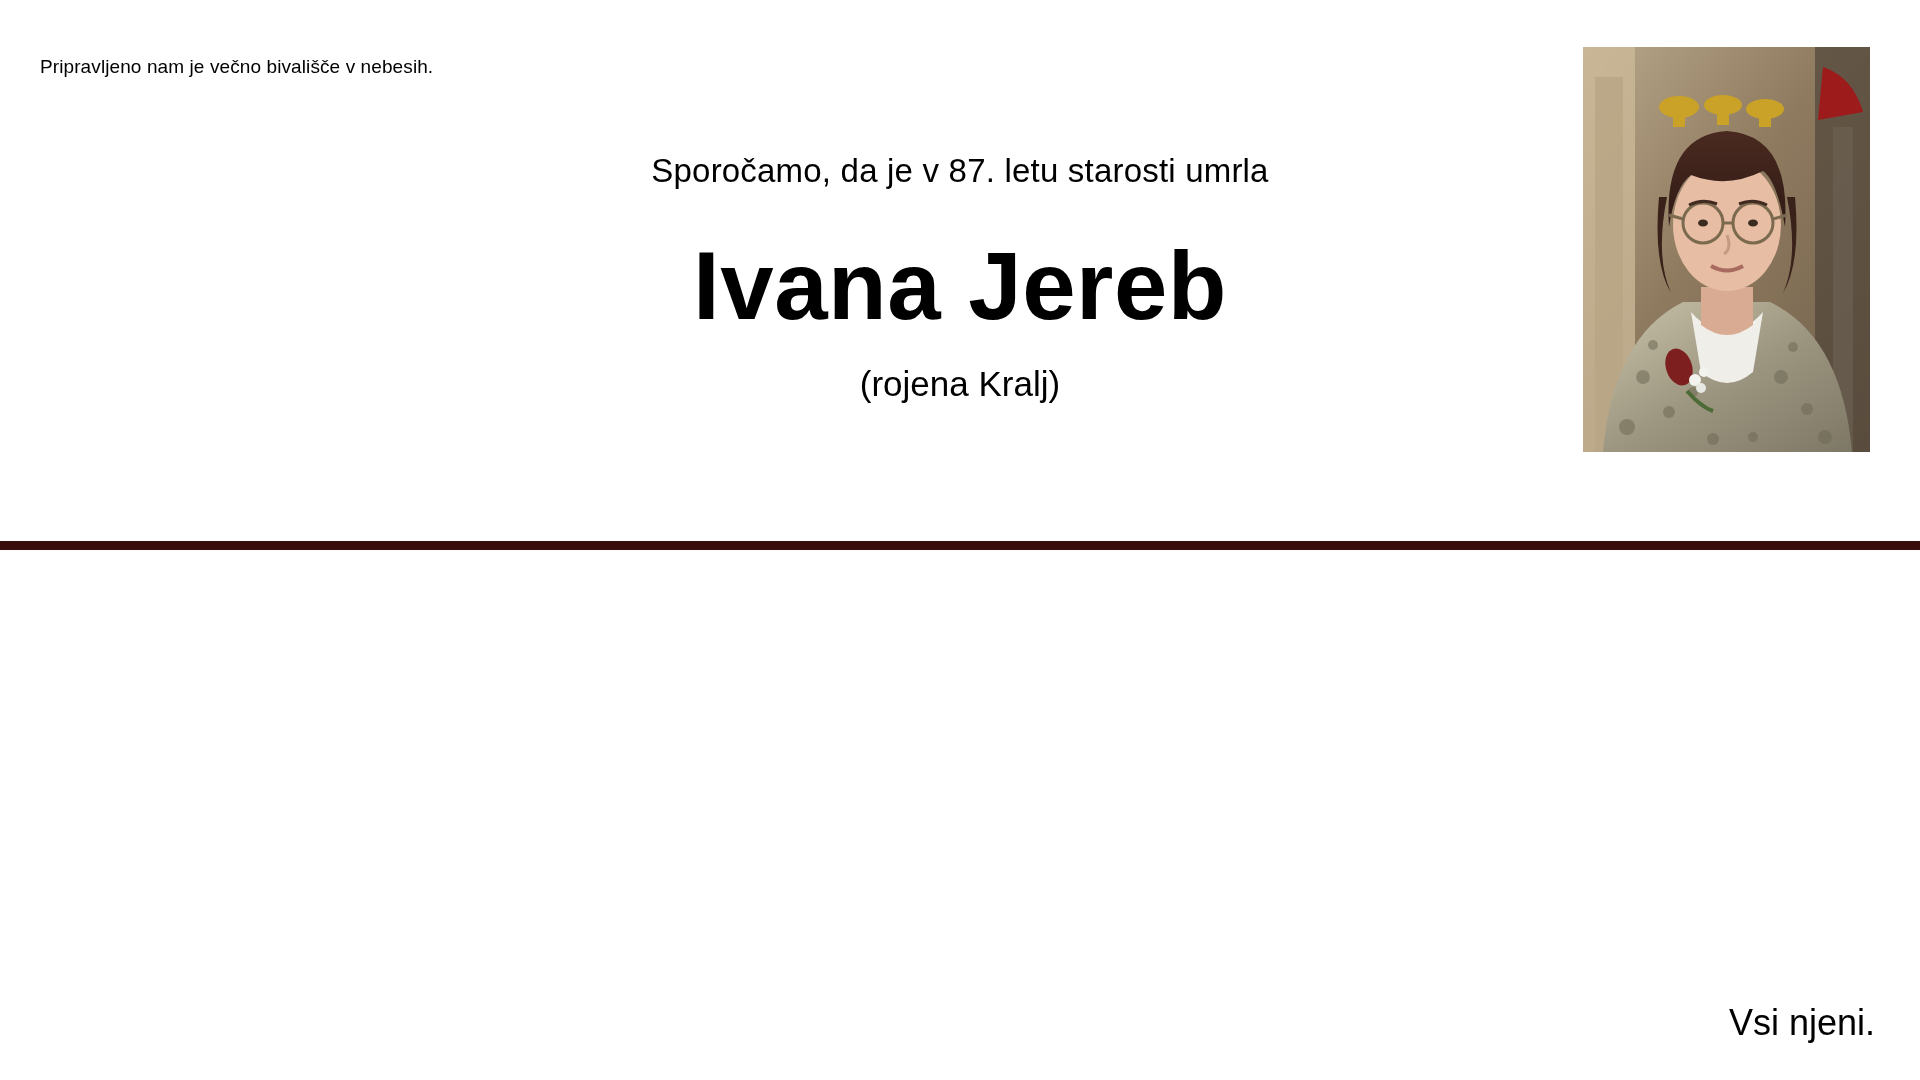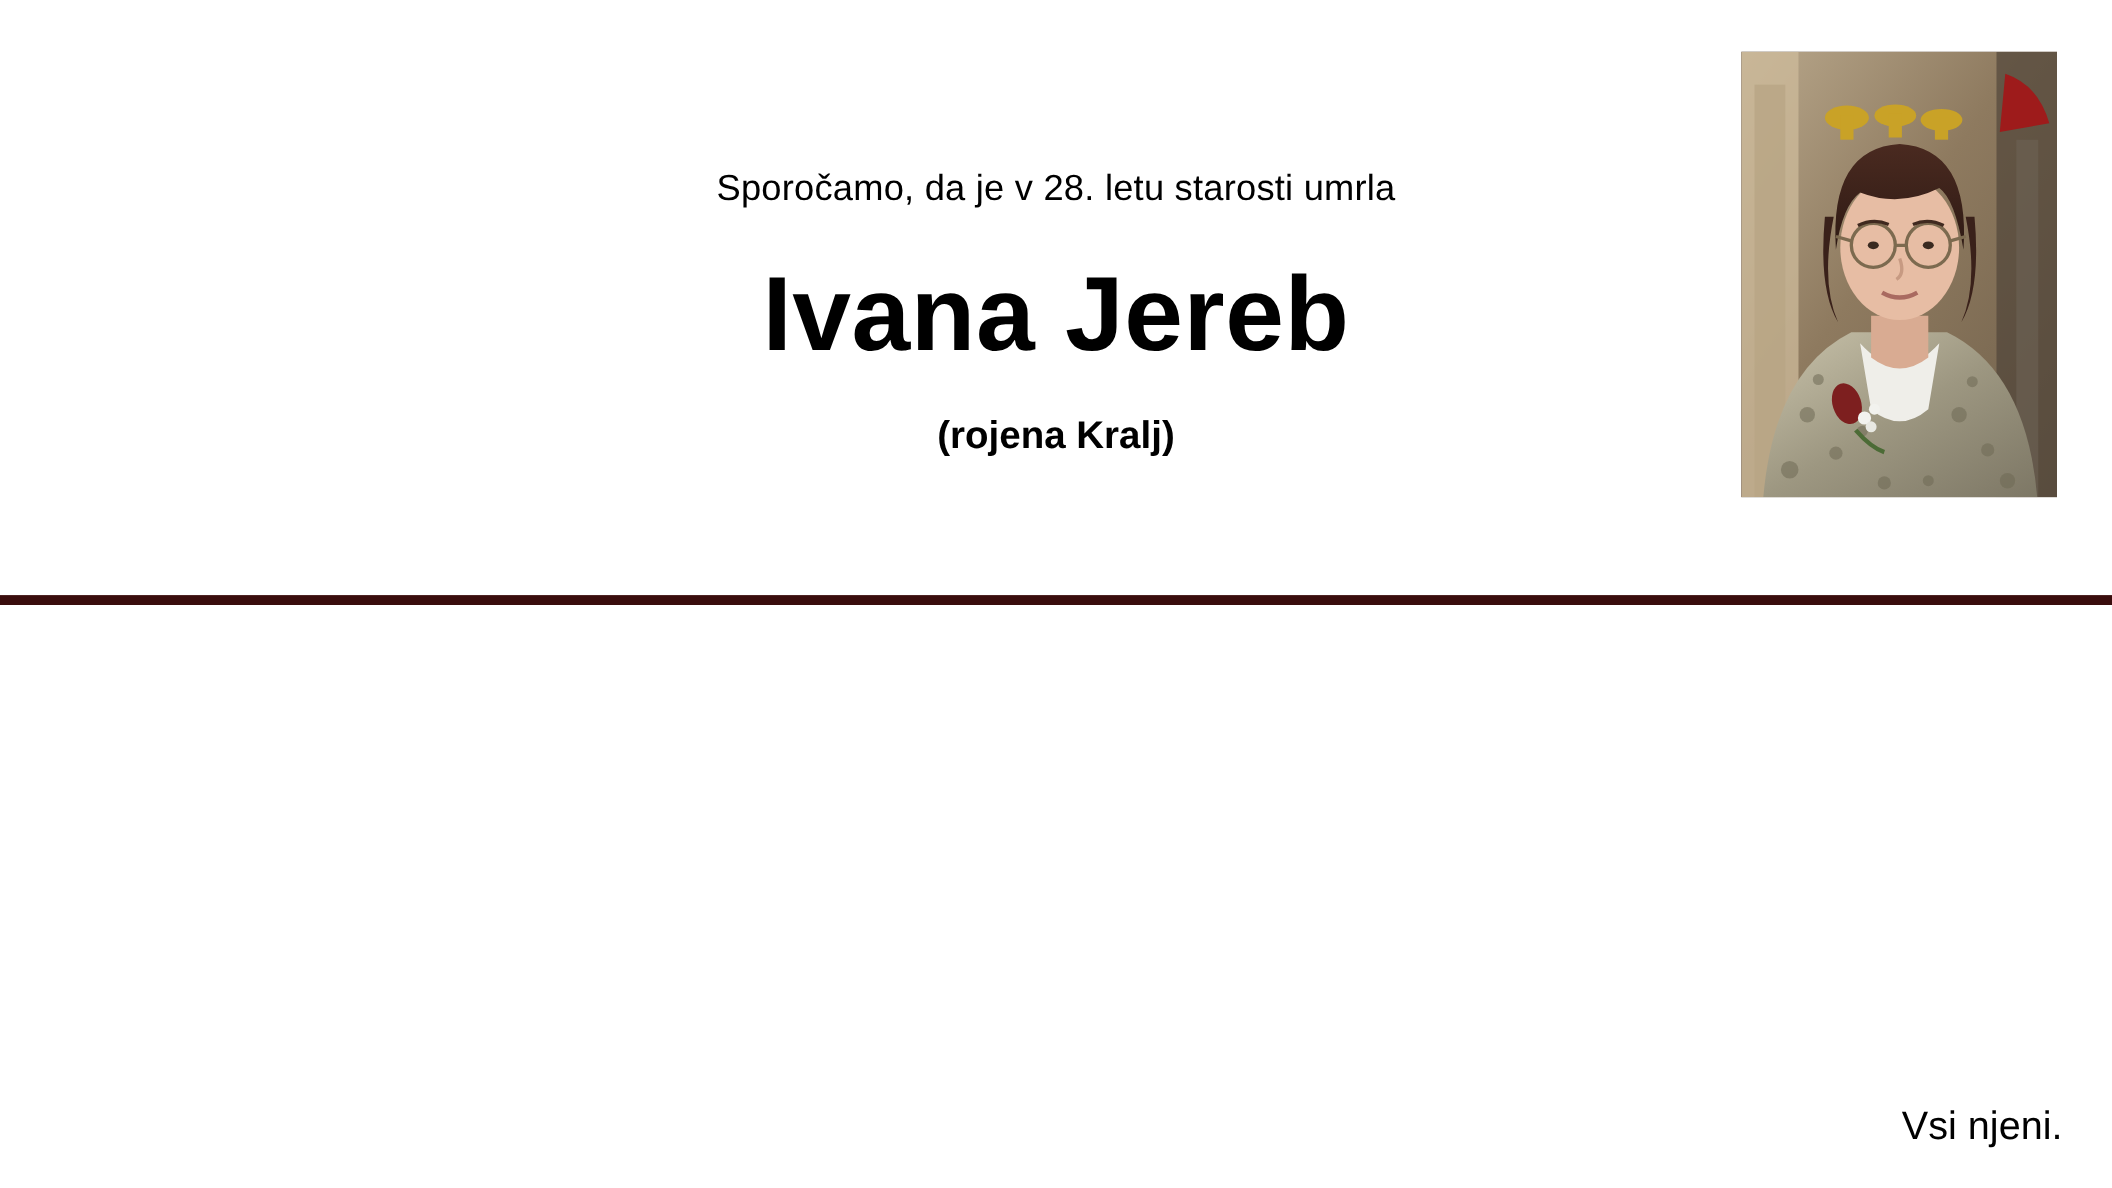--- a/index.html
+++ b/index.html
@@ -65,23 +65,23 @@
     font-size: 96px;
     font-weight: bold;
     line-height: 1.35;
     letter-spacing: 0.5px;
     margin-top: 30px;
     margin-bottom: 8px;
     text-align: center;
   }
   .maiden {
     font-size: 35px;
-    font-weight: bold;
+    font-weight: normal;
     line-height: 1.3;
-    margin-top: 22px;
+    margin-top: 10px;
   }
   .origin {
     font-size: 32px;
     line-height: 1.35;
     margin-top: 8px;
   }
 
   
   .divider {
     position: absolute;
@@ -117,20 +117,21 @@
     font-size: 36px;
     line-height: 1.3;
     text-align: left;
   }
 </style>
 </head>
 <body>
 
 <div class="page">
 
+  <div class="epitaph">Pripravljeno nam je večno bivališče v nebesih.</div>
 
   <div class="portrait">
     <svg viewBox="0 0 287 405" xmlns="http://www.w3.org/2000/svg">
       <defs>
         <linearGradient id="bgWall" x1="0" y1="0" x2="1" y2="1">
           <stop offset="0%" stop-color="#b9a88c"></stop>
           <stop offset="45%" stop-color="#8e7a5f"></stop>
           <stop offset="100%" stop-color="#6f5f4a"></stop>
         </linearGradient>
         <linearGradient id="jacket" x1="0" y1="0" x2="1" y2="1">
@@ -210,21 +211,21 @@
         <ellipse cx="96" cy="320" rx="13" ry="19" fill="#7d1f1f" transform="rotate(-18 96 320)"></ellipse>
         <circle cx="112" cy="333" r="6" fill="#f2f2ee"></circle>
         <circle cx="121" cy="325" r="5" fill="#f2f2ee"></circle>
         <circle cx="118" cy="341" r="5" fill="#e8e8e2"></circle>
         <path d="M104 344 q14 16 26 20" stroke="#4c6b36" stroke-width="4" fill="none"></path>
       </g>
     </svg>
   </div>
 
   <div class="announce">
-    <div class="announce-line">Sporočamo, da je v 28. letu starosti umrla</div>
+    <div class="announce-line">Sporočamo, da je v 87. letu starosti umrla</div>
     <div class="name">Ivana Jereb</div>
     <div class="maiden">(rojena Kralj)</div>
   </div>
 
   <div class="divider"></div>
 
 
   <div class="signature">Vsi njeni.</div>
 
 </div>

